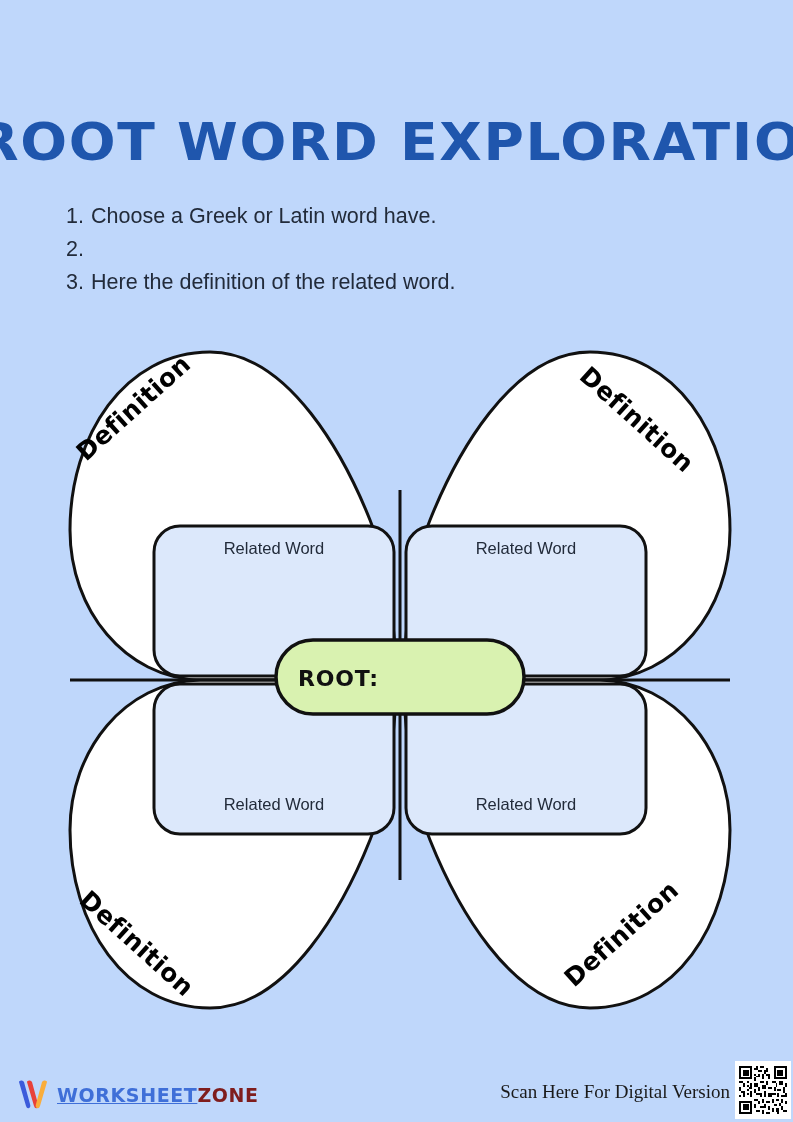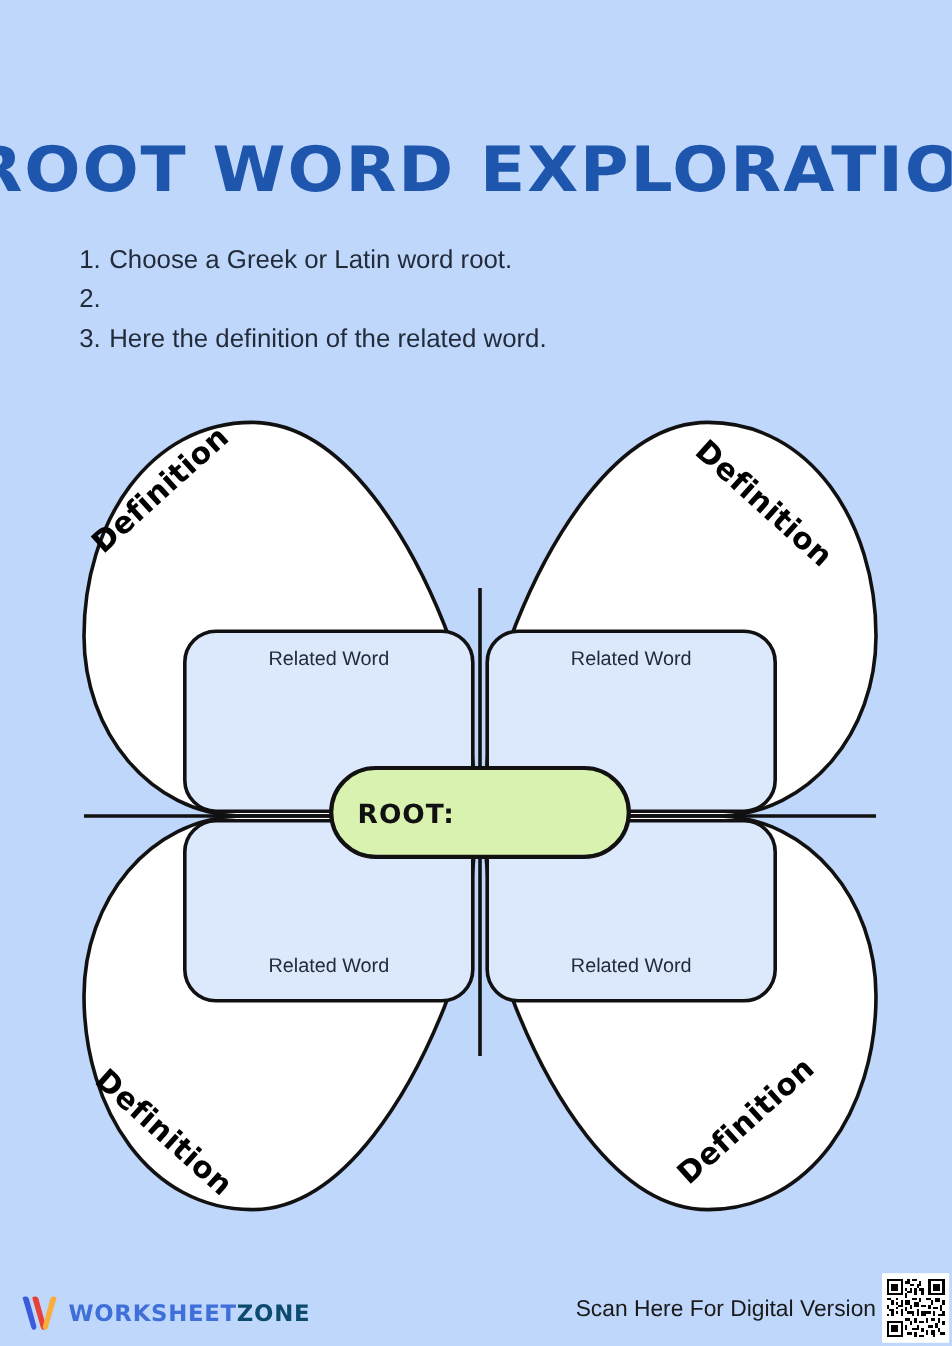--- a/index.html
+++ b/index.html
@@ -134,28 +134,28 @@
     height: 30px;
     display: block;
   }
   .logo-text {
     font-family: "DejaVu Sans", sans-serif;
     font-weight: bold;
     font-size: 19px;
     letter-spacing: 0.6px;
     white-space: nowrap;
   }
-  .logo-worksheet { color: #3f6fd8; }
-  .logo-zone { color: #0c4a6e; }
+  .logo-worksheet { color: #3f6fd8; text-decoration: underline; }
+  .logo-zone { color: #7f1d1d; }
 
   .scan-text {
     position: absolute;
     right: 63px;
     bottom: 19px;
-    font-family: Liberation Sans, sans-serif;
+    font-family: Liberation Serif, serif;
     font-size: 19px;
     color: #1a1a1a;
     white-space: nowrap;
   }
   .qr-code {
     position: absolute;
     right: 2px;
     bottom: 3px;
     width: 56px;
     height: 58px;
@@ -165,21 +165,21 @@
   .qr-code svg { display: block; }
 </style>
 </head>
 <body>
 
 <div class="page-title">ROOT WORD EXPLORATION</div>
 
 <ol class="instructions">
   <li>
     <span class="instr-num">1.</span>
-    <span>Choose a Greek or Latin word root.</span>
+    <span>Choose a Greek or Latin word have.</span>
   </li>
   <li>
     <span class="instr-num">2.</span>
   </li>
   <li>
     <span class="instr-num">3.</span>
     <span>Here the definition of the related word.</span>
   </li>
 </ol>
 

